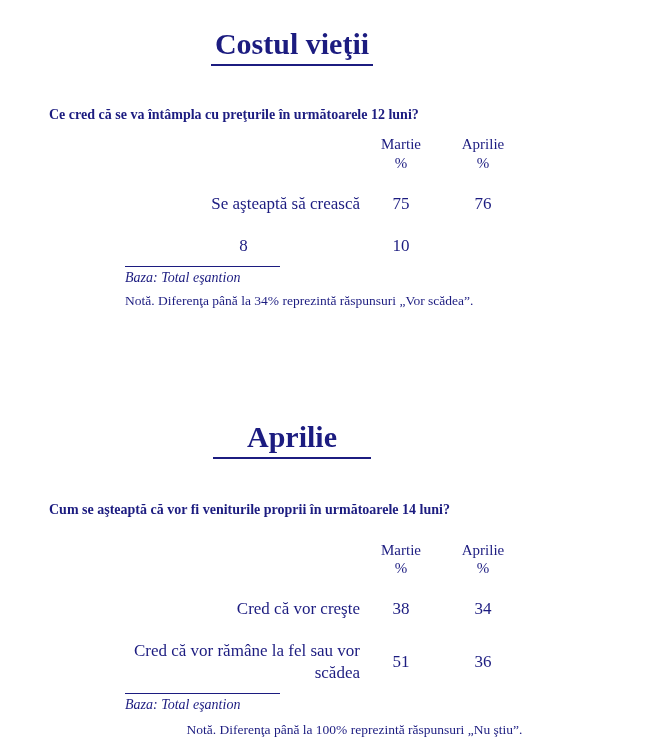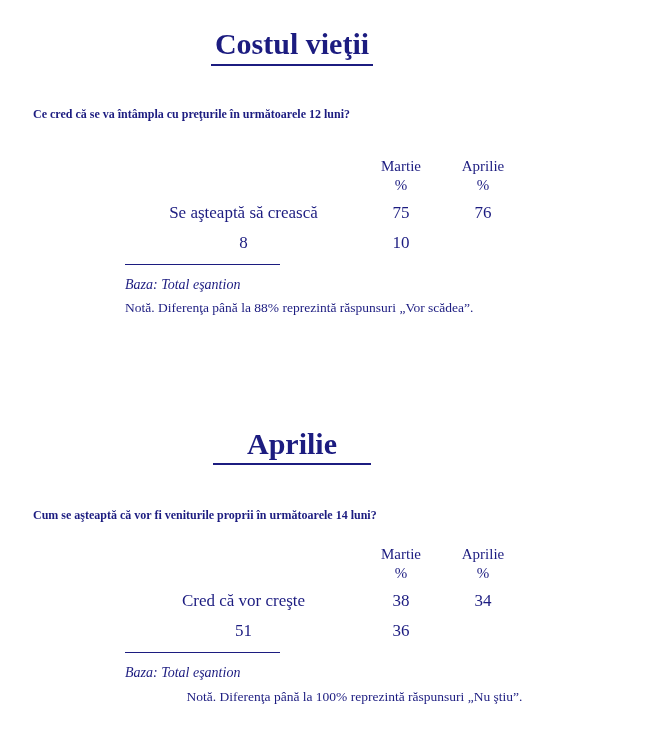--- a/index.html
+++ b/index.html
@@ -28,57 +28,57 @@
     display: inline-block;
     font-size: 30px;
     font-weight: bold;
     line-height: 1.15;
     border-bottom: 2px solid #1c1c80;
     padding-bottom: 2px;
   }
   .section-cost .title-text { padding-left: 4px; padding-right: 4px; }
   .section-income .title-text { padding-left: 34px; padding-right: 34px; }
   .question {
-    margin: 41px 0 0 33px;
-    font-size: 12px;
+    margin: 41px 0 0 49px;
+    font-size: 14px;
     font-weight: bold;
     line-height: 1.2;
   }
   .section-income .question { margin-top: 43px; }
   .datatable {
     display: grid;
     grid-template-columns: 233px 82px 82px;
-    row-gap: 8px;
-    margin: 36px 0 0 127px;
+    row-gap: 20px;
+    margin: 12px 0 0 127px;
     font-size: 17px;
     line-height: 1.3;
   }
   .section-income .datatable { margin-top: 22px; }
   .col-head {
     text-align: center;
     font-size: 15px;
     line-height: 1.25;
     align-self: end;
   }
   .row-label {
-    text-align: center;
+    text-align: right;
   }
   .row-value {
     display: flex;
     align-items: center;
     justify-content: center;
   }
   .base-block {
     margin: 9px 0 0 125px;
   }
   .base-note {
     display: inline-block;
     min-width: 155px;
     border-top: 1px solid #1c1c80;
-    padding-top: 11px;
+    padding-top: 2px;
     font-style: italic;
     font-size: 14px;
     line-height: 1.25;
   }
   .footnote {
     margin: 7px 0 0 125px;
     font-size: 13.5px;
     line-height: 1.25;
   }
   .section-income .footnote { margin-top: 8px; text-align: center; }
@@ -109,21 +109,21 @@
       <div class="row-value">75</div>
       <div class="row-value">76</div>
 
       <div class="row-value">8</div>
       <div class="row-value">10</div>
     </div>
 
     <div class="base-block">
       <span class="base-note">Baza: Total eşantion</span>
     </div>
-    <div class="footnote">Notă. Diferenţa până la 88% reprezintă răspunsuri „Vor scădea”.</div>
+    <div class="footnote">Notă. Diferenţa până la 34% reprezintă răspunsuri „Vor scădea”.</div>
   </div>
 
   <div class="section section-income">
     <div class="title-block">
       <span class="title-text">Aprilie</span>
     </div>
     <div class="question">Cum se aşteaptă că vor fi veniturile proprii în următoarele 14 luni?</div>
 
     <div class="datatable">
       <div class="corner-cell"></div>
@@ -133,20 +133,21 @@
       </div>
       <div class="col-head">
         <div>Aprilie</div>
         <div>%</div>
       </div>
 
       <div class="row-label">Cred că vor creşte</div>
       <div class="row-value">38</div>
       <div class="row-value">34</div>
 
+      <div class="row-label">Cred că vor rămâne la fel sau vor scădea</div>
       <div class="row-value">51</div>
       <div class="row-value">36</div>
     </div>
 
     <div class="base-block">
       <span class="base-note">Baza: Total eşantion</span>
     </div>
     <div class="footnote">Notă. Diferenţa până la 100% reprezintă răspunsuri „Nu ştiu”.</div>
   </div>
 

